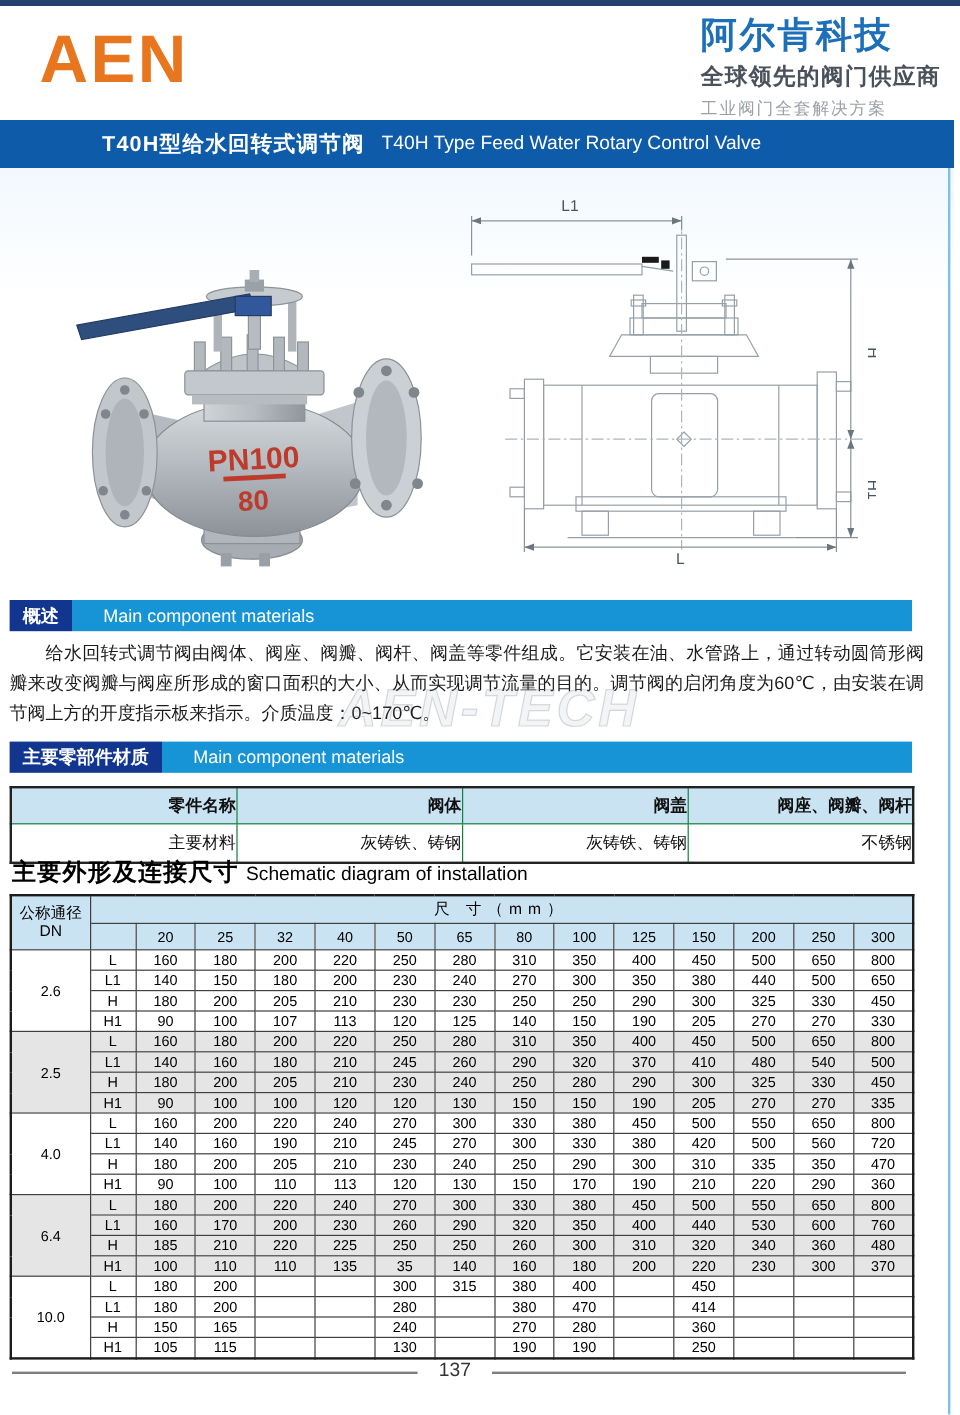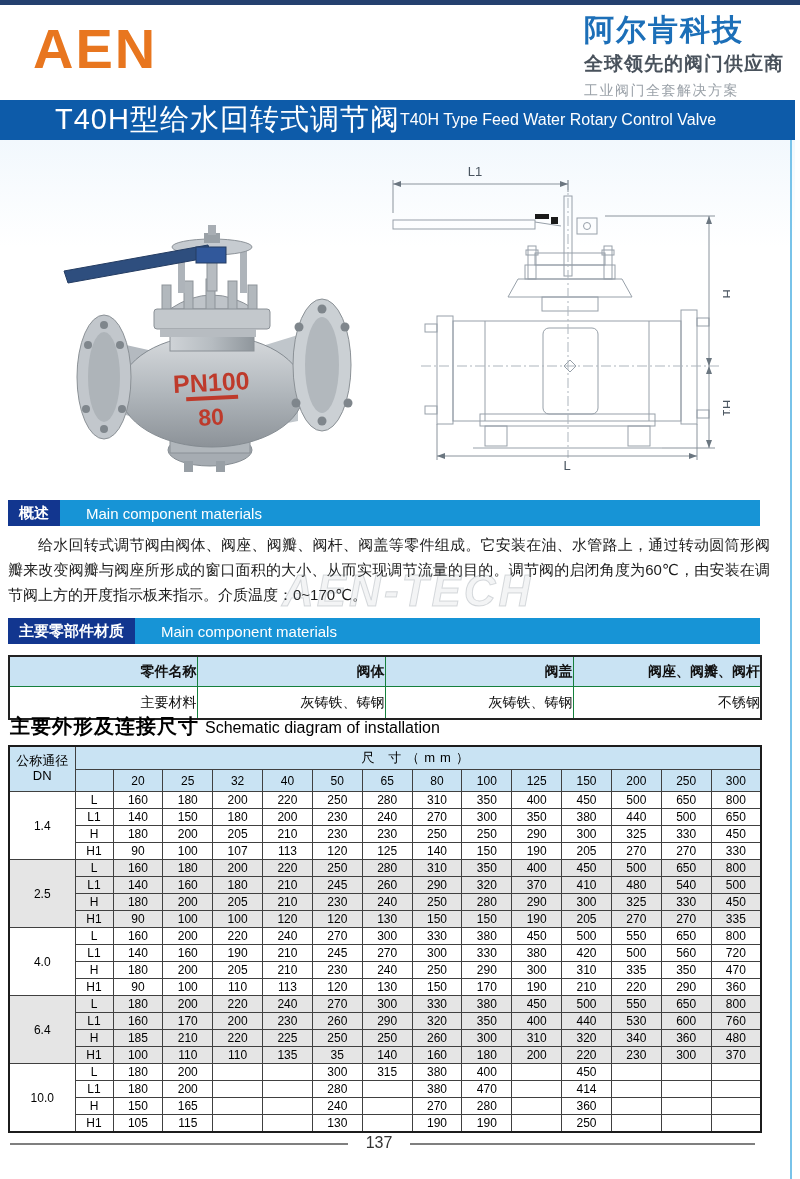--- a/index.html
+++ b/index.html
@@ -11,22 +11,22 @@
   .logo { position:absolute; left:33px; top:16px; font-size:56px; font-weight:800;
           color:#E8761F; letter-spacing:2px; }
 
   .brand { position:absolute; left:584px; top:13px; text-align:left; }
   .brand-cn { color:#1C6FB8; font-size:30px; font-weight:800; letter-spacing:2px; line-height:1.1; }
   .brand-s1 { color:#49525C; font-size:19px; font-weight:700; margin-top:5px; letter-spacing:1px; }
   .brand-s2 { color:#9AA1A8; font-size:14px; font-weight:400; margin-top:5px; letter-spacing:1.5px; }
 
   .title-bar { position:absolute; top:100px; left:0; width:795px; height:40px; background:#0D5BA9;
                display:flex; align-items:center; padding-left:55px; box-sizing:border-box; color:#fff; }
-  .title-cn { font-size:29px; font-weight:400; letter-spacing:1px; }
-  .title-en { font-size:16px; font-weight:500; }
+  .title-cn { font-size:18px; font-weight:700; letter-spacing:1px;margin-left:30px; }
+  .title-en { font-size:16px; font-weight:500; margin-left:14px; }
 
   .figures { position:absolute; top:140px; left:0; width:795px; height:358px;
              background:linear-gradient(#f2f8fd, #ffffff 30%); }
   .photo-svg   { position:absolute; left:58px;  top:45px; }
   .drawing-svg { position:absolute; left:385px; top:18px; }
 
   .section-bar { position:absolute; left:8px; width:752px; height:26px; display:flex; }
   .bar-overview  { top:500px; }
   .bar-materials { top:618px; }
   .section-label { background:#12368F; color:#fff; font-weight:700; font-size:15px;
@@ -293,21 +293,21 @@
           <th>100</th>
           <th>125</th>
           <th>150</th>
           <th>200</th>
           <th>250</th>
           <th>300</th>
         </tr>
       </thead>
     <tbody id="dims-body">
         <tr>
-          <td rowspan="4" class="dn">1.4</td>
+          <td rowspan="4" class="dn">2.6</td>
           <td>L</td>
           <td>160</td>
           <td>180</td>
           <td>200</td>
           <td>220</td>
           <td>250</td>
           <td>280</td>
           <td>310</td>
           <td>350</td>
           <td>400</td>

